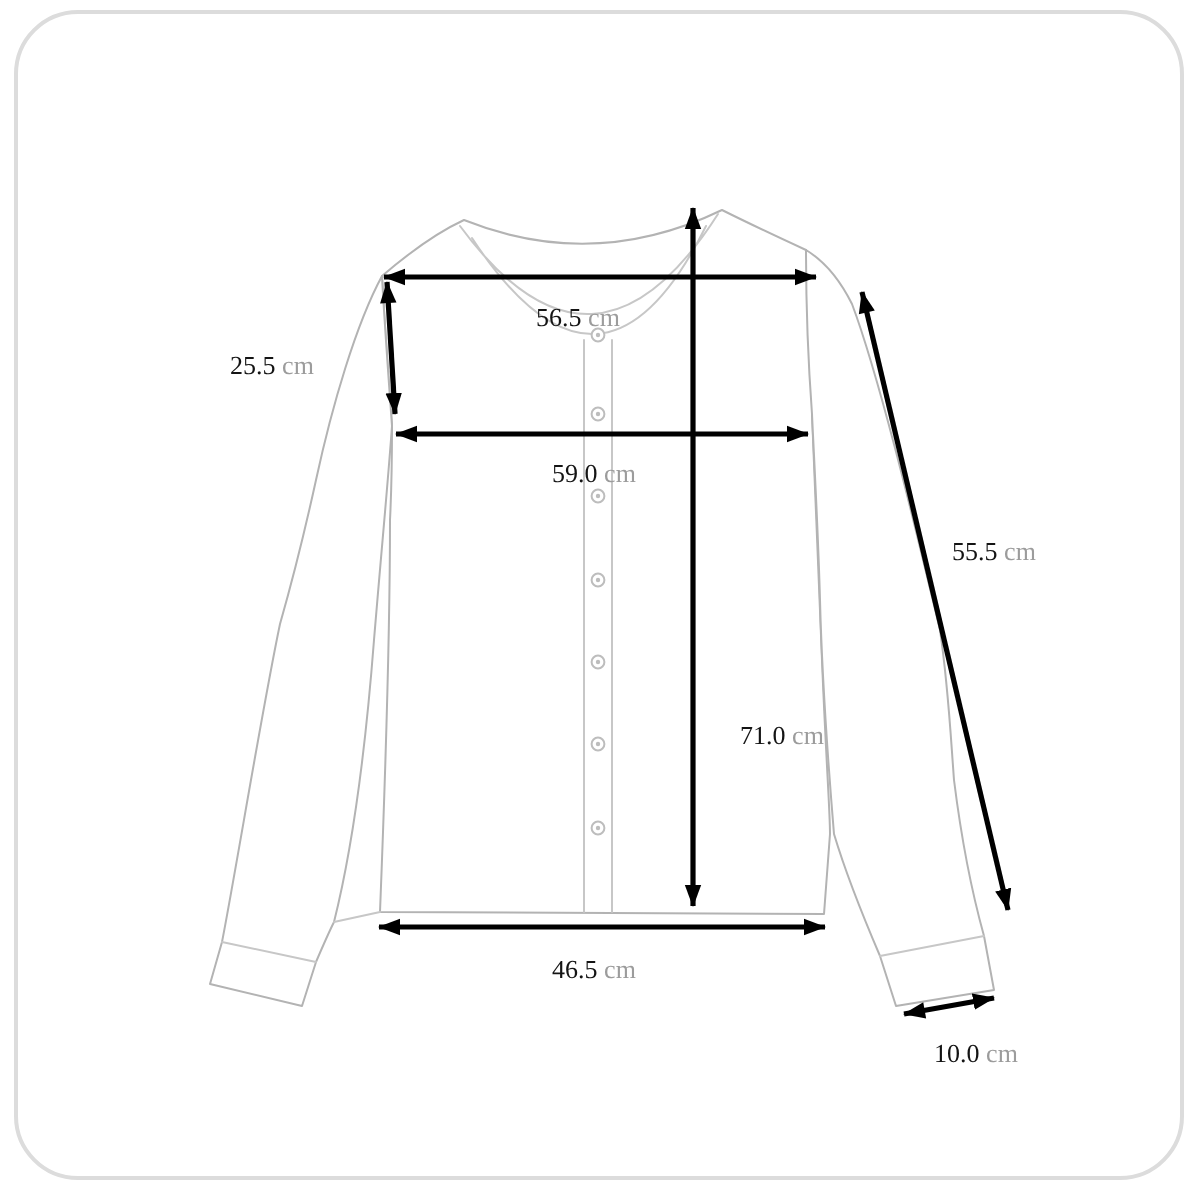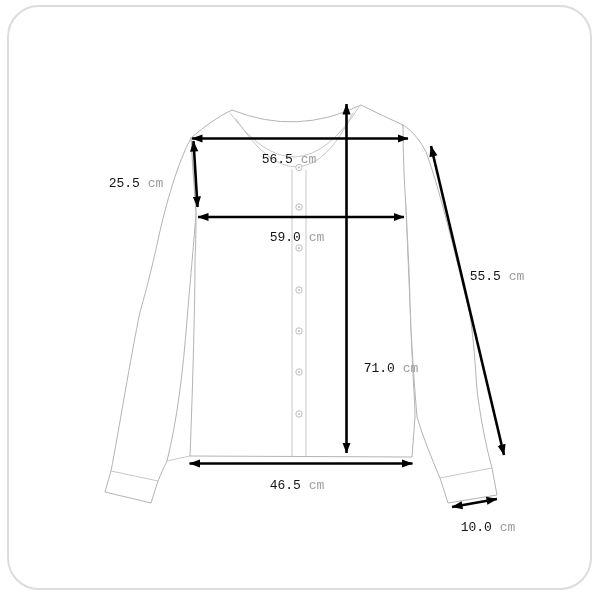--- a/index.html
+++ b/index.html
@@ -1,17 +1,17 @@
 <!DOCTYPE html>
 <html><head>
 <meta charset="utf-8">
 <style>
   html,body{margin:0;padding:0;background:#ffffff;}
   .stage{position:relative;width:600px;height:600px;background:#ffffff;overflow:hidden;
-         font-family:Liberation Mono, monospace;}
+         font-family:Liberation Serif, serif;}
   .card{position:absolute;left:7px;top:5px;width:585px;height:585px;box-sizing:border-box;
         border:2px solid #dcdcdc;border-radius:32px;background:#ffffff;}
   svg.diagram{position:absolute;left:0;top:0;width:600px;height:600px;}
   .outline{fill:#ffffff;stroke:#b3b3b3;stroke-width:1;stroke-linejoin:round;stroke-linecap:round;}
   .detail{fill:none;stroke:#c7c7c7;stroke-width:1;stroke-linecap:round;}
   .btn{fill:#ffffff;stroke:#bdbdbd;stroke-width:1;}
   .btndot{fill:#bdbdbd;stroke:none;}
   .mline{stroke:#000000;stroke-width:2.6;}
   .marrow{fill:#000000;}
   .mlabel{font-size:13px;text-anchor:middle;}

